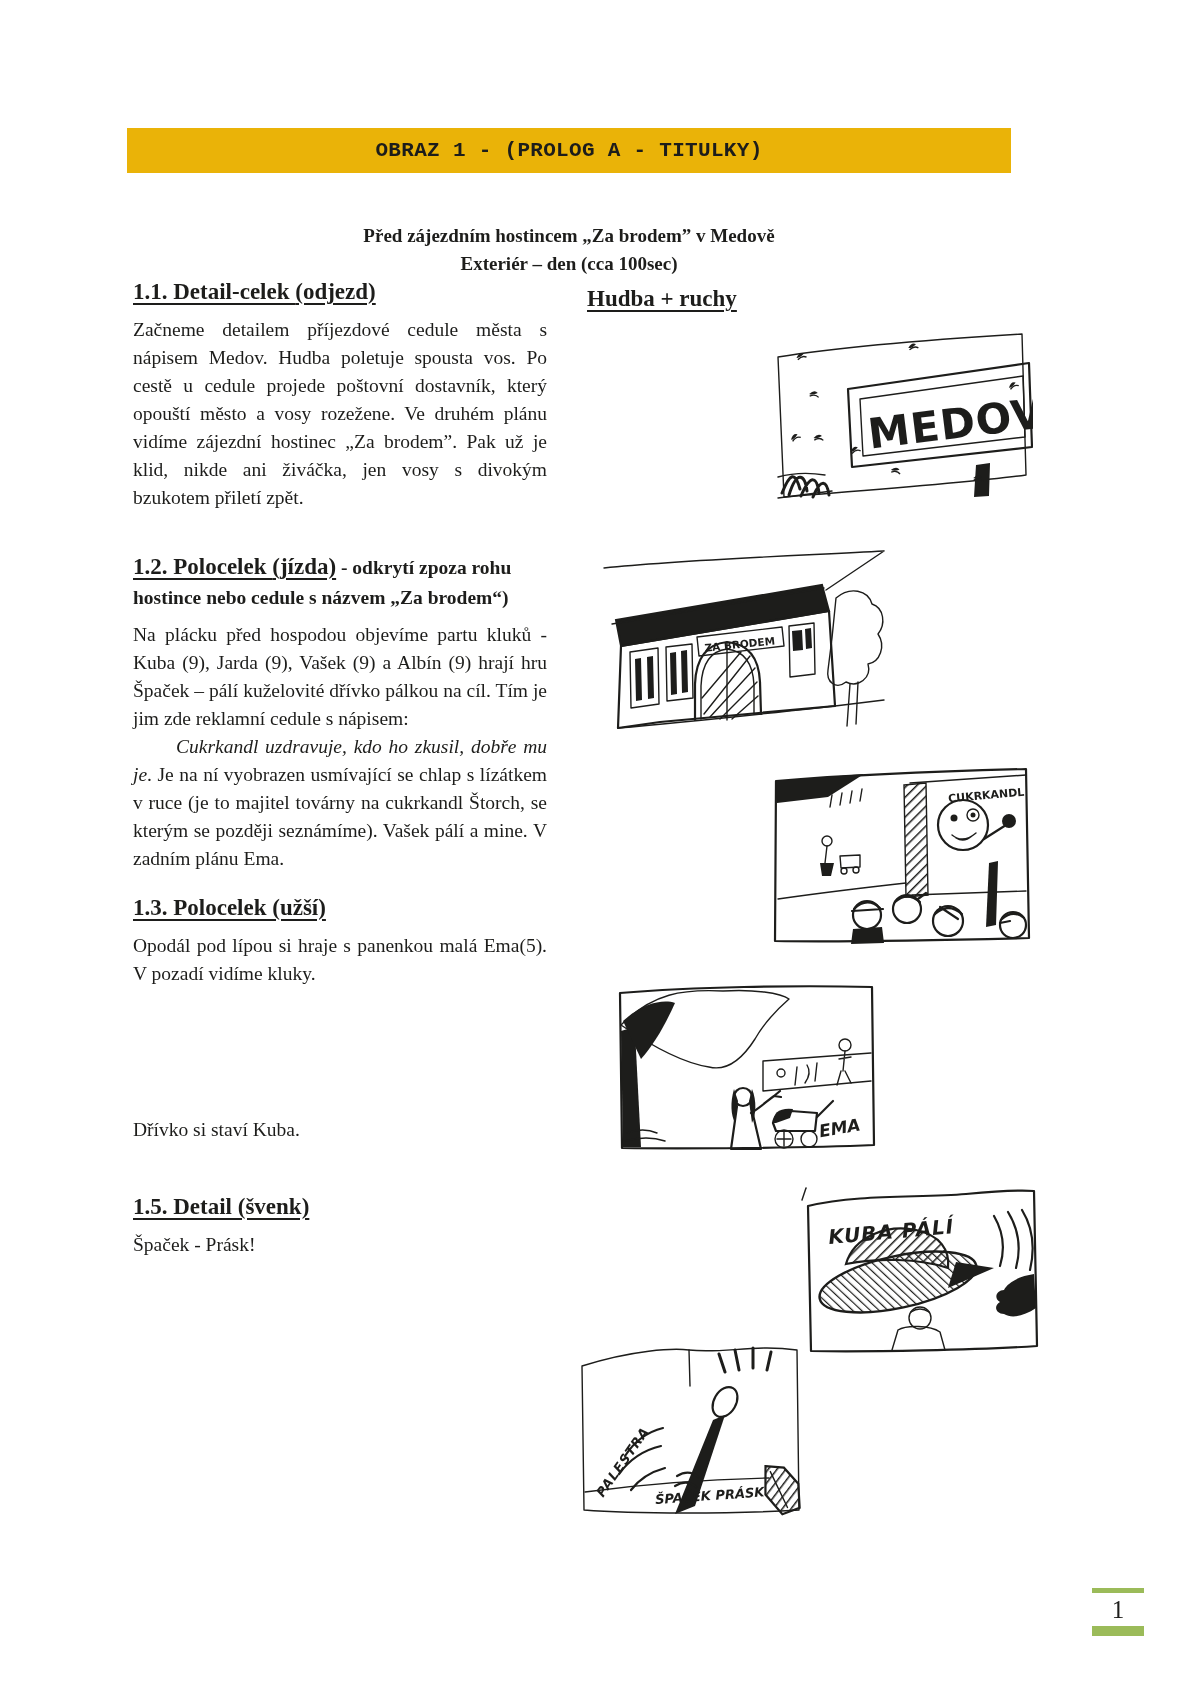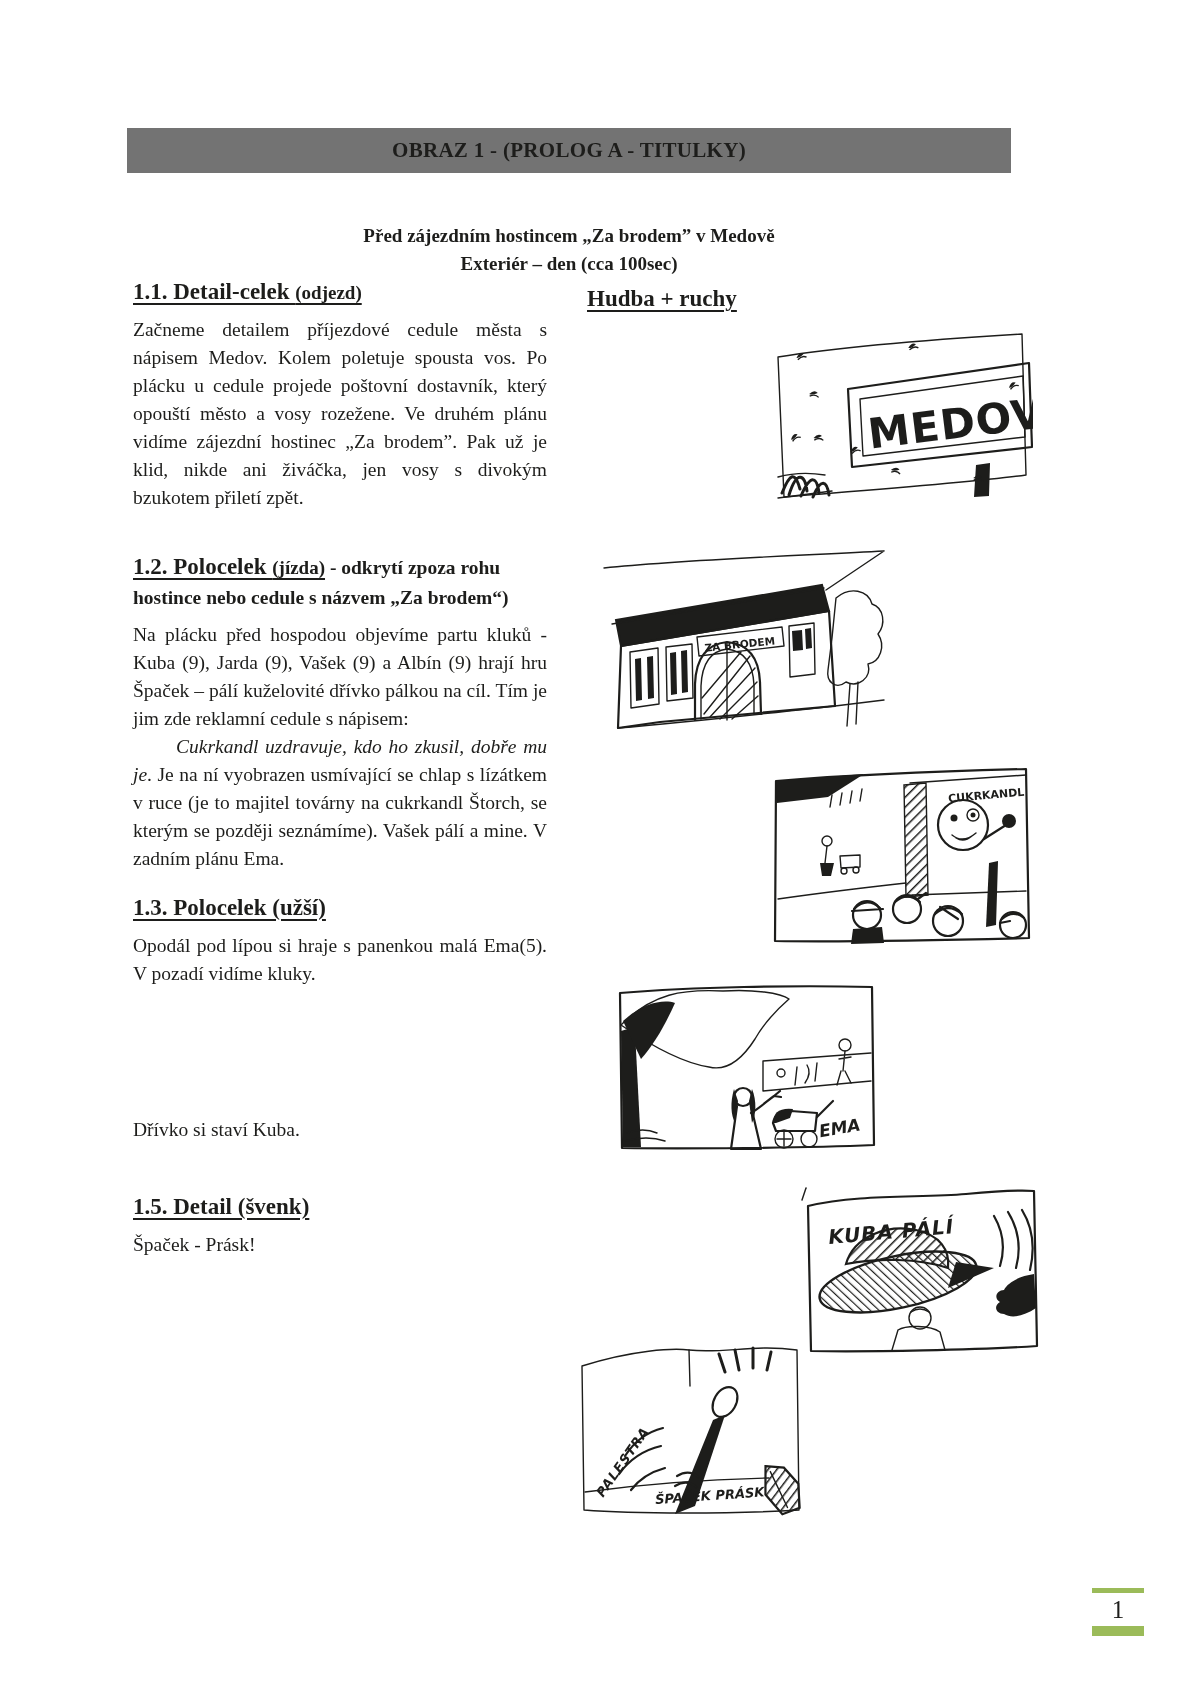--- a/index.html
+++ b/index.html
@@ -3,37 +3,37 @@
 <meta charset="utf-8">
 <style>
   html,body{margin:0;padding:0;background:#ffffff;}
   .page{
     position:relative;width:1189px;height:1684px;background:#ffffff;
     font-family:"Liberation Serif", serif;color:#1d1d1b;overflow:hidden;
   }
   
   .bar{
     position:absolute;left:127px;top:128px;width:884px;height:45px;
-    background:#737373;display:flex;align-items:center;justify-content:center;
+    background:#eab308;display:flex;align-items:center;justify-content:center;font-family:Liberation Mono, monospace;
   }
   .bar-title{font-size:21px;font-weight:bold;letter-spacing:.3px;}
   
   .subtitle{position:absolute;left:127px;top:194px;width:884px;text-align:center;
     font-size:19px;font-weight:bold;line-height:28px;margin-top:28px;}
   
   .left-col{position:absolute;left:133px;top:277px;width:414px;}
   .sec{margin:0;}
   .sec + .sec{margin-top:40px;}
   .sec.s3{margin-top:20px;}
   .sec.s4{margin-top:128px;}
   .sec.s5{margin-top:48px;}
   .sec-h{margin:0 0 8px 0;font-weight:bold;line-height:30px;font-size:19.5px;}
   .sec-h .u{text-decoration:underline;text-decoration-thickness:2px;text-underline-offset:4px;}
   .sec-h .big{font-size:23px;}
-  .sec-h .small{font-size:19px;}
+  .sec-h .small{font-size:23px;}
   .sec-p{margin:0;font-size:19.5px;line-height:28px;text-align:justify;}
   .it{font-style:italic;margin-left:43px;}
   
   .hudba{position:absolute;left:587px;top:286px;font-size:23px;font-weight:bold;
     text-decoration:underline;text-decoration-thickness:2px;text-underline-offset:4px;}
   figure.sketch{position:absolute;margin:0;padding:0;}
   figure.sketch svg{width:100%;height:100%;display:block;}
   .ln{stroke:#1d1d1b;stroke-width:1.4;fill:none;stroke-linecap:round;stroke-linejoin:round;}
   .ln2{stroke:#1d1d1b;stroke-width:2.2;fill:none;stroke-linecap:round;stroke-linejoin:round;}
   .ln3{stroke:#1d1d1b;stroke-width:3;fill:none;stroke-linecap:round;stroke-linejoin:round;}
@@ -76,21 +76,21 @@
   </div>
   <div class="subtitle">
     <div>Před zájezdním hostincem „Za brodem” v Medově</div>
     <div>Exteriér – den (cca 100sec)</div>
   </div>
 
   <div class="left-col">
 
     <div class="sec s1">
       <h2 class="sec-h"><span class="u"><span class="big">1.1. Detail-celek </span><span class="small">(odjezd)</span></span></h2>
-      <p class="sec-p">Začneme detailem příjezdové cedule města s nápisem Medov. Kolem poletuje spousta vos. Po plácku u cedule projede poštovní dostavník, který opouští město a vosy rozežene. Ve druhém plánu vidíme zájezdní hostinec „Za brodem”. Pak už je klid, nikde ani živáčka, jen vosy s divokým bzukotem přiletí zpět.</p>
+      <p class="sec-p">Začneme detailem příjezdové cedule města s nápisem Medov. Hudba poletuje spousta vos. Po cestě u cedule projede poštovní dostavník, který opouští město a vosy rozežene. Ve druhém plánu vidíme zájezdní hostinec „Za brodem”. Pak už je klid, nikde ani živáčka, jen vosy s divokým bzukotem přiletí zpět.</p>
     </div>
 
     <div class="sec s2">
       <h2 class="sec-h"><span class="u"><span class="big">1.2. Polocelek </span><span class="small">(jízda)</span></span><span> - odkrytí zpoza rohu hostince nebo cedule s názvem „Za brodem“)</span></h2>
       <p class="sec-p"><span>Na plácku před hospodou objevíme partu kluků - Kuba (9), Jarda (9), Vašek (9) a Albín (9) hrají hru Špaček – pálí kuželovité dřívko pálkou na cíl. Tím je jim zde reklamní cedule s nápisem:</span><br><span class="it">Cukrkandl uzdravuje, kdo ho zkusil, dobře mu je</span><span>. Je na ní vyobrazen usmívající se chlap s lízátkem v ruce (je to majitel továrny na cukrkandl Štorch, se kterým se později seznámíme). Vašek pálí a mine. V zadním plánu Ema.</span></p>
     </div>
 
     <div class="sec s3">
       <h2 class="sec-h"><span class="u"><span class="big">1.3. Polocelek (užší)</span></span></h2>
       <p class="sec-p">Opodál pod lípou si hraje s panenkou malá Ema(5). V pozadí vidíme kluky.</p>

